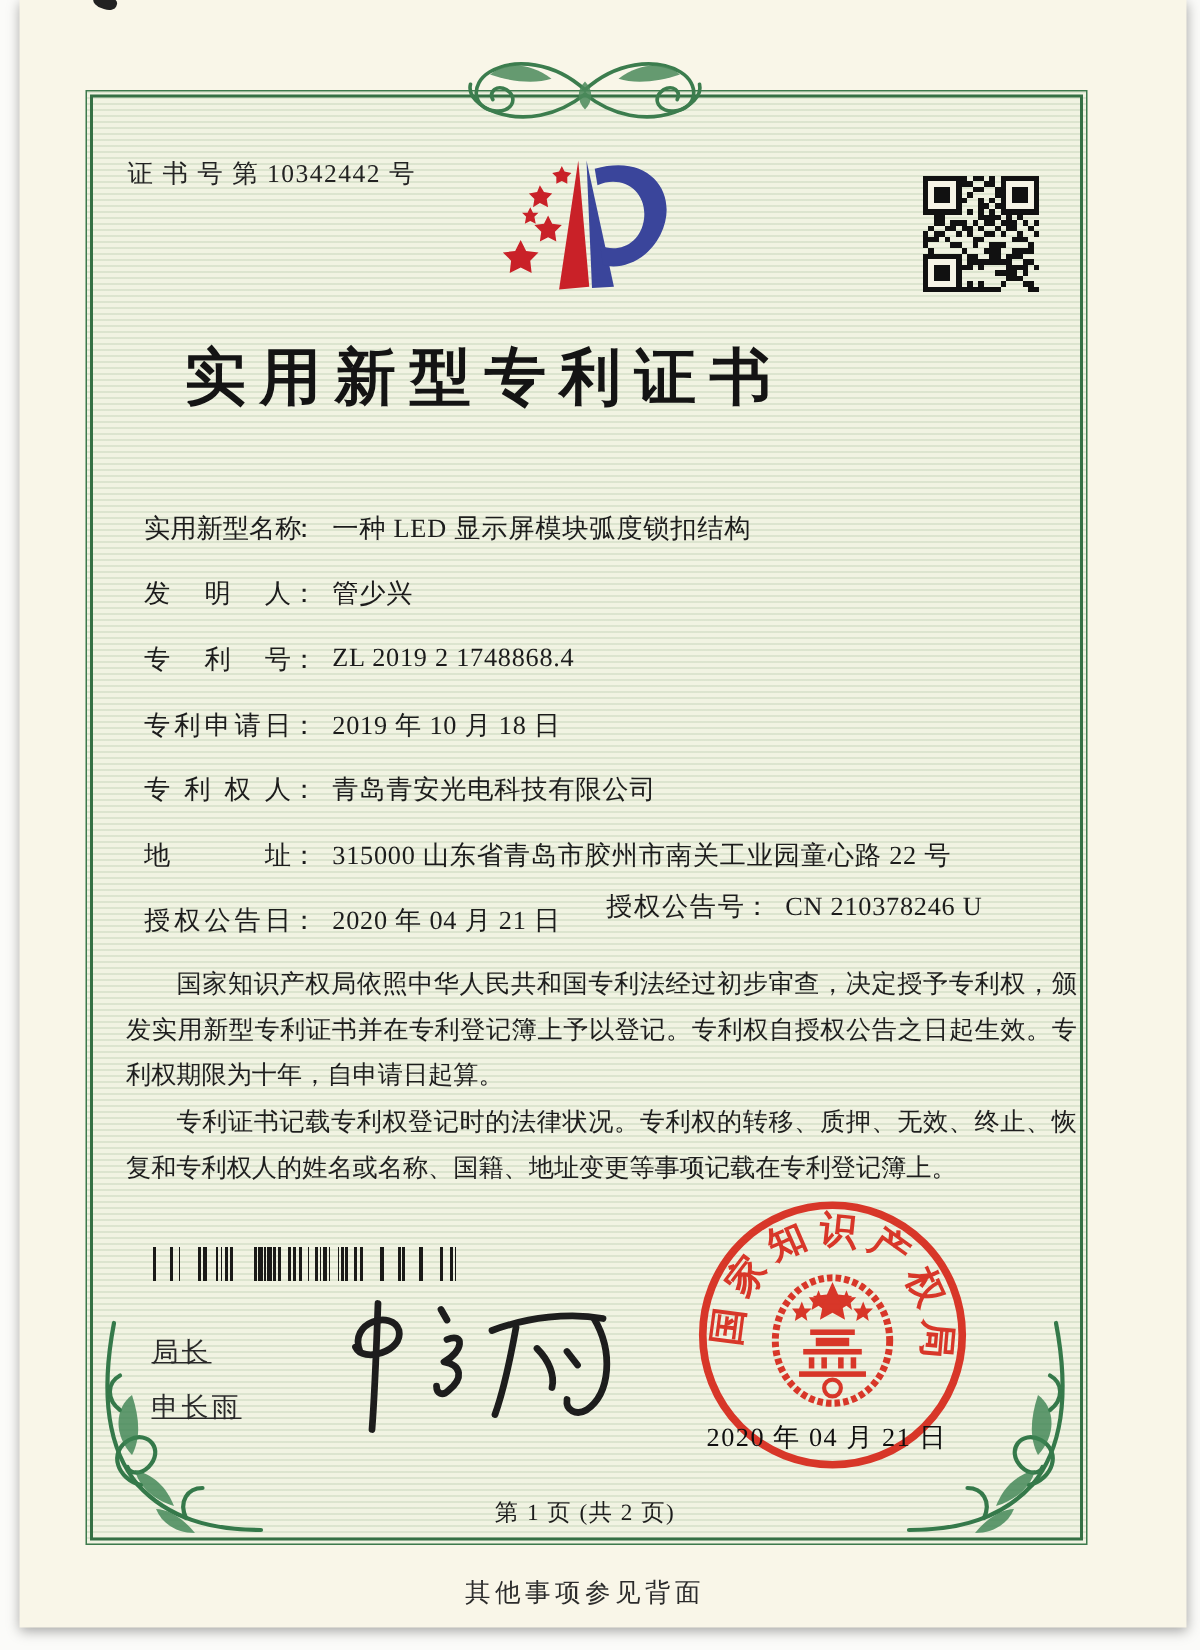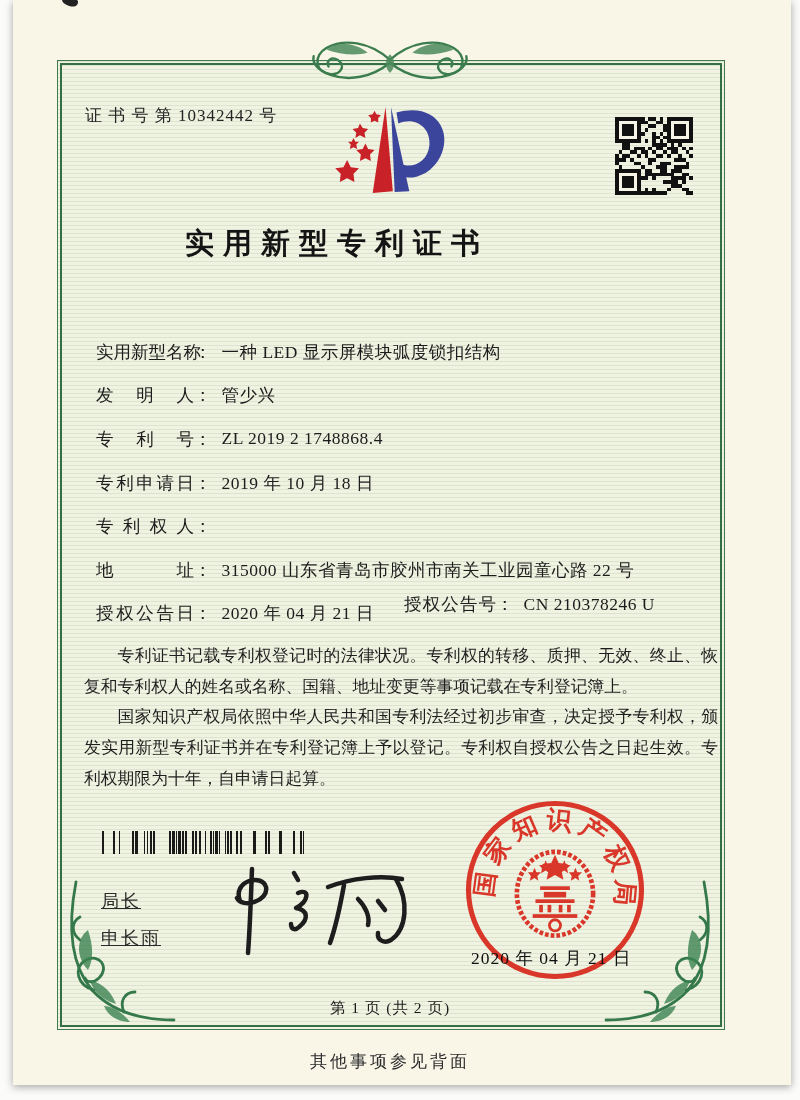--- a/index.html
+++ b/index.html
@@ -11,21 +11,21 @@
          border-radius:60% 40% 50% 50%;transform:rotate(18deg);}
   
   .frame{position:absolute;left:57px;top:60px;width:666px;height:968px;
          border:1.5px solid #3e7a4d;background:#f1f3e2;
          background-image:repeating-linear-gradient(to bottom,
             rgba(116,156,110,.17) 0px, rgba(116,156,110,.17) 1px,
             rgba(255,255,255,0) 1px, rgba(255,255,255,0) 4px);}
   .frame::before{content:"";position:absolute;inset:2px;border:2.5px solid #357044;pointer-events:none;}
   .abs{position:absolute;}
   .cert-no{left:85px;top:104px;font-size:17px;letter-spacing:1px;color:#232323;}
-  .title{left:57px;top:224px;width:560px;text-align:center;font-size:29px;font-weight:700;
+  .title{left:43px;top:224px;width:560px;text-align:center;font-size:41px;font-weight:700;
          letter-spacing:9px;color:#141414;}
   .rows{left:96px;top:330px;width:560px;}
   .frow{height:43.6px;display:flex;align-items:center;font-size:17.5px;white-space:nowrap;}
   .flabel{display:inline-block;width:98px;text-align:justify;text-align-last:justify;}
   .fcolon{display:inline-block;margin-right:10px;}
   .fvalue{letter-spacing:.5px;}
   .grant-no-cell{position:absolute;left:308px;top:0;}
   .paras{left:84px;top:641px;width:634px;font-size:16.8px;line-height:1.83;text-align:justify;color:#1e1e1e;}
   .paras p{margin:0;text-indent:2em;}
   .barcode{left:100px;top:831px;width:204px;height:23px;}
@@ -279,39 +279,40 @@
         <span class="fvalue">ZL 2019 2 1748868.4</span>
     </div>
     <div class="frow">
       <span class="flabel">专利申请日</span>
         <span class="fcolon">：</span>
         <span class="fvalue">2019 年 10 月 18 日</span>
     </div>
     <div class="frow">
       <span class="flabel">专利权人</span>
         <span class="fcolon">：</span>
+        <span class="fvalue">青岛青安光电科技有限公司</span>
     </div>
     <div class="frow">
       <span class="flabel">地址</span>
         <span class="fcolon">：</span>
         <span class="fvalue">315000 山东省青岛市胶州市南关工业园童心路 22 号</span>
     </div>
     <div class="frow" style="position:relative;">
       <span class="flabel">授权公告日</span>
         <span class="fcolon">：</span>
         <span class="fvalue">2020 年 04 月 21 日</span>
       <span class="grant-no-cell">
         <span class="flabel" style="width:92px">授权公告号</span><span class="fcolon">：</span><span class="fvalue">CN 210378246 U</span>
       </span>
     </div>
   </div>
 
   <div class="abs paras">
+    <p>国家知识产权局依照中华人民共和国专利法经过初步审查，决定授予专利权，颁发实用新型专利证书并在专利登记簿上予以登记。专利权自授权公告之日起生效。专利权期限为十年，自申请日起算。</p>
     <p>专利证书记载专利权登记时的法律状况。专利权的转移、质押、无效、终止、恢复和专利权人的姓名或名称、国籍、地址变更等事项记载在专利登记簿上。</p>
-    <p>国家知识产权局依照中华人民共和国专利法经过初步审查，决定授予专利权，颁发实用新型专利证书并在专利登记簿上予以登记。专利权自授权公告之日起生效。专利权期限为十年，自申请日起算。</p>
   </div>
 
   <svg class="abs barcode" viewBox="0 0 204 23" preserveAspectRatio="none" id="barcode-svg" shape-rendering="crispEdges">
       <rect x="2" y="0" width="2" height="23" fill="#1a1a18"></rect>
       <rect x="13" y="0" width="2" height="23" fill="#1a1a18"></rect>
       <rect x="19" y="0" width="1" height="23" fill="#1a1a18"></rect>
       <rect x="32" y="0" width="2" height="23" fill="#1a1a18"></rect>
       <rect x="35" y="0" width="3" height="23" fill="#1a1a18"></rect>
       <rect x="44" y="0" width="1" height="23" fill="#1a1a18"></rect>
       <rect x="47" y="0" width="1" height="23" fill="#1a1a18"></rect>

